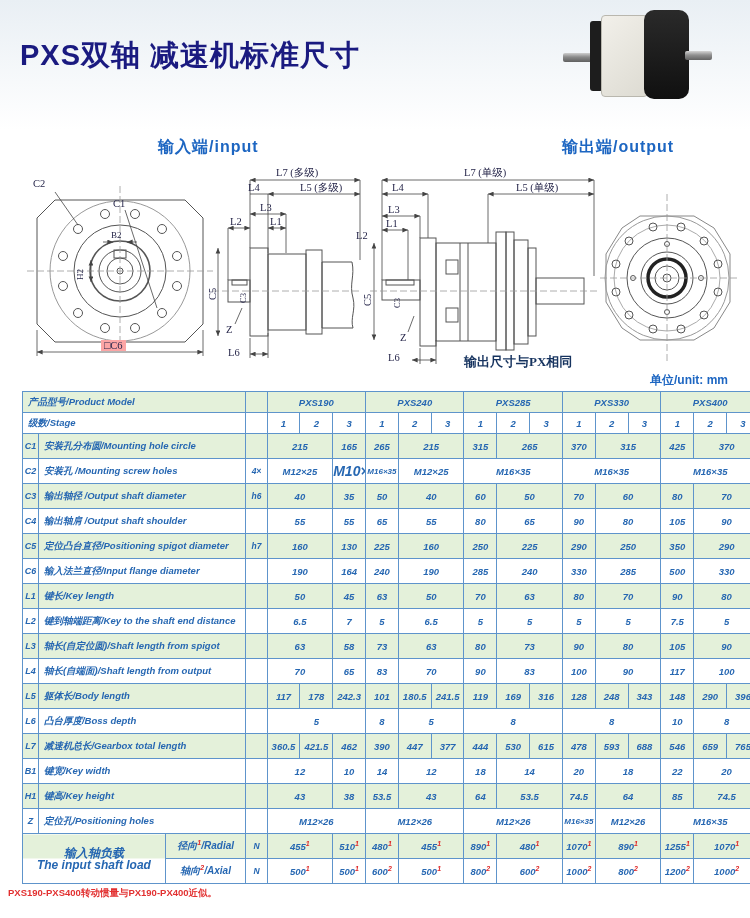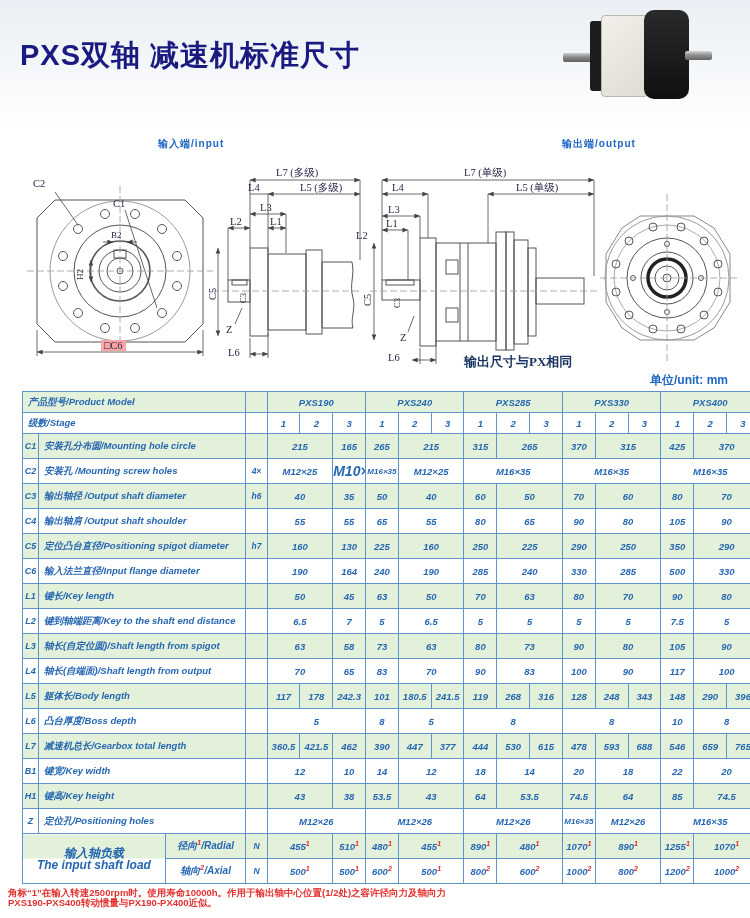--- a/index.html
+++ b/index.html
@@ -19,21 +19,21 @@
     background:linear-gradient(#cfcfcf,#8a8a8a 45%,#606060);border-radius:2px;}
   .photo .shaftR{position:absolute;left:122px;top:45px;width:27px;height:9px;
     background:linear-gradient(#d5d5d5,#909090 45%,#636363);border-radius:2px;}
   .photo .flangeL{position:absolute;left:27px;top:15px;width:13px;height:70px;
     background:#1d1d1d;border-radius:3px;}
   .photo .bodyIvory{position:absolute;left:38px;top:9px;width:45px;height:80px;
     background:linear-gradient(135deg,#f2f0ea,#dddbd2);border:1px solid #b9b7ae;border-radius:4px;}
   .photo .drum{position:absolute;left:81px;top:4px;width:45px;height:89px;
     background:linear-gradient(#2a2a2a,#101010);border-radius:10px;}
   
-  .seclabel{font-size:10px;font-weight:bold;color:#1d66c2;letter-spacing:1px;}
+  .seclabel{font-size:16px;font-weight:bold;color:#1d66c2;letter-spacing:1px;}
   .unitlabel{font-size:12px;font-weight:bold;color:#1d66c2;text-align:right;width:140px;}
   
   .draw{position:absolute;}
   .dim{
     position:absolute;font-family:"Liberation Serif",serif;font-size:10.5px;
     color:#26264a;white-space:nowrap;line-height:11px;
   }
   .dim.rot{transform:rotate(-90deg);transform-origin:left top;}
   .outnote{font-family:"Liberation Serif",serif;font-size:13px;font-weight:bold;color:#16335f;white-space:nowrap;}
   svg{display:block;}
@@ -472,21 +472,21 @@
         <td class="rid">L5</td>
         <td colspan="2" class="name">躯体长/Body length</td>
         <td class="note"></td>
         <td>117</td>
         <td>178</td>
         <td>242.3</td>
         <td>101</td>
         <td>180.5</td>
         <td>241.5</td>
         <td>119</td>
-        <td>268</td>
+        <td>169</td>
         <td>316</td>
         <td>128</td>
         <td>248</td>
         <td>343</td>
         <td>148</td>
         <td>290</td>
         <td>396</td>
       </tr>
       <tr class="white drow">
         <td class="rid">L6</td>
@@ -590,15 +590,14 @@
         <td colspan="2">600<sup>2</sup></td>
         <td>1000<sup>2</sup></td>
         <td colspan="2">800<sup>2</sup></td>
         <td>1200<sup>2</sup></td>
         <td colspan="2">1000<sup>2</sup></td>
       </tr>
     </tbody>
   </table>
 
 <div class="abs footnotes">
-  <div>角标“1”在输入转速2500rpm时。使用寿命10000h。作用于输出轴中心位置(1/2处)之容许径向力及轴向力</div>
   <div>PXS190-PXS400转动惯量与PX190-PX400近似。</div>
 </div>
 
 </body></html>

